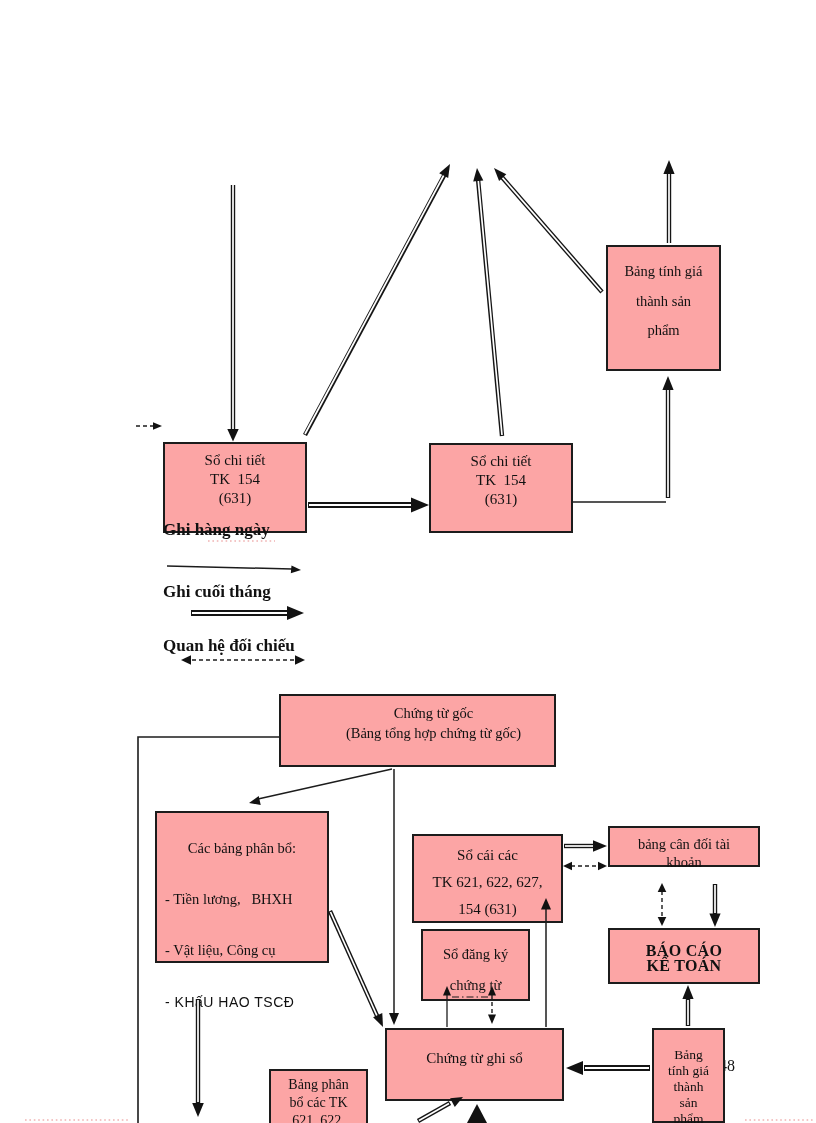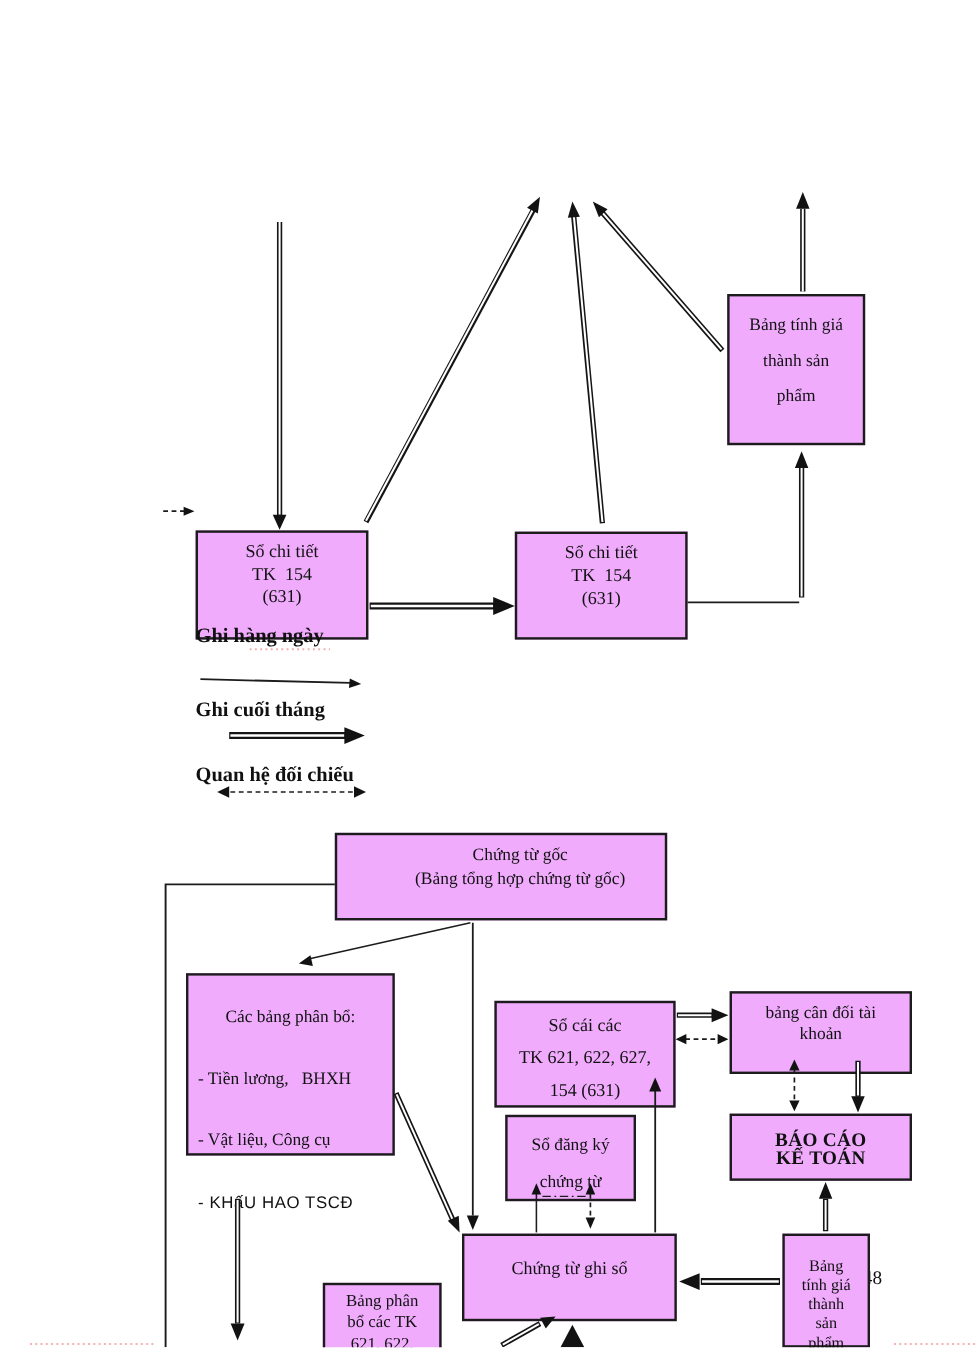--- a/index.html
+++ b/index.html
@@ -1,21 +1,21 @@
 <!DOCTYPE html>
 <html><head>
 <meta charset="utf-8">
 <style>
   html,body{margin:0;padding:0;background:#fff;}
   #page{
     position:relative;width:816px;height:1123px;background:#ffffff;
     overflow:hidden;font-family:"Liberation Serif","DejaVu Serif",serif;color:#111;
   }
   .box{
-    position:absolute;background:#f0abfc;border:2px solid #1c1c1c;
+    position:absolute;background:#fca5a5;border:2px solid #1c1c1c;
     box-sizing:border-box;text-align:center;white-space:pre-line;
     font-size:15px;line-height:1.3;z-index:2;
   }
   .svglayer{position:absolute;left:0;top:0;z-index:3;pointer-events:none;}
   .ln{stroke:#1c1c1c;fill:none;}
   .db{stroke:#151515;stroke-width:4.4;fill:none;}
   .core{stroke:#ffffff;stroke-width:1.7;fill:none;}
   .thick{stroke-width:5.8;}
   .tcore{stroke-width:2.1;}
   .hd{fill:#121212;stroke:none;}
@@ -70,21 +70,21 @@
     <div class="alloc-title">Các bảng phân bổ:</div>
     <div class="alloc-item">- Tiền lương, &nbsp;&nbsp;BHXH</div>
     <div class="alloc-item">- Vật liệu, Công cụ</div>
     <div class="alloc-item sans">- KHấU HAO TSCĐ</div>
   </div>
 
   <div class="box b-ledger" style="left:412px;top:807px;width:151px;height:89px;">Sổ cái các
 TK 621, 622, 627,
 154 (631)</div>
 
-  <div class="box b-trial" style="left:608px;top:826px;width:152px;height:69px;">bảng cân đối tài
+  <div class="box b-trial" style="left:608px;top:826px;width:152px;height:41px;">bảng cân đối tài
 khoản</div>
 
   <div class="box b-register" style="left:421px;top:929px;width:109px;height:72px;">Sổ đăng ký
 chứng từ</div>
 
   <div class="box b-reports" style="left:608px;top:928px;width:152px;height:56px;">BÁO CÁO
 KẾ TOÁN</div>
 
   <div class="box b-voucher" style="left:385px;top:1028px;width:179px;height:73px;">Chứng từ ghi sổ</div>
 

